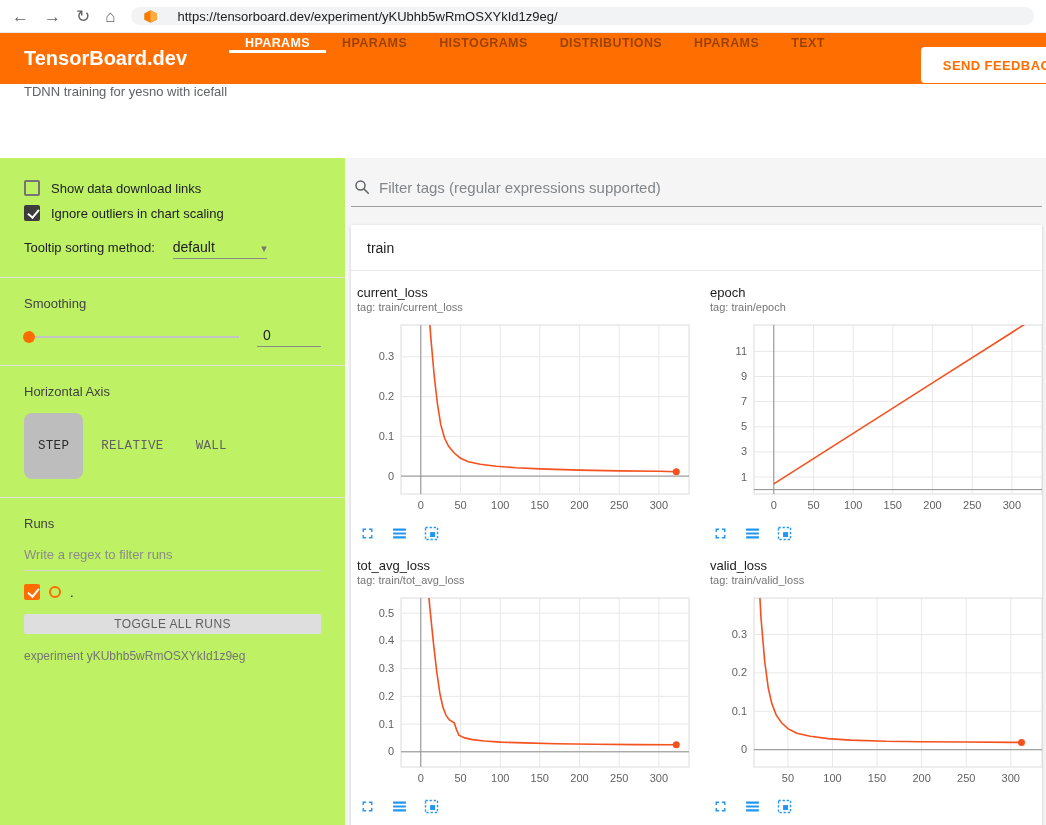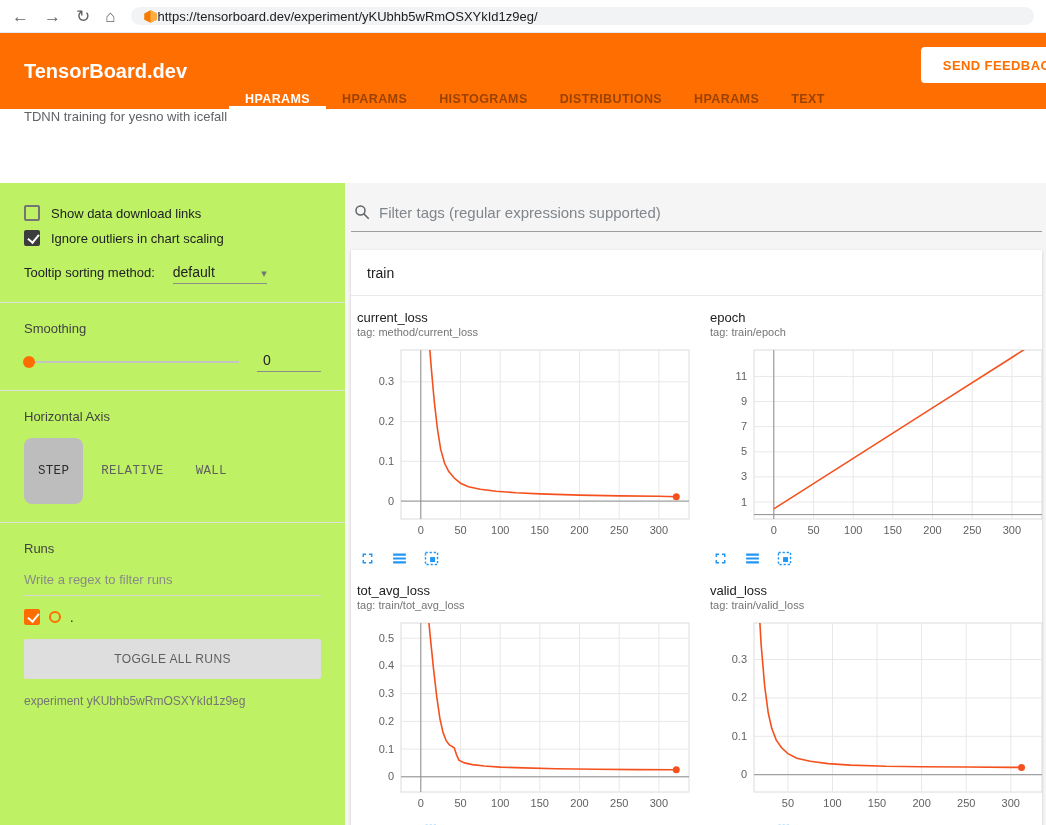--- a/index.html
+++ b/index.html
@@ -5,26 +5,26 @@
   *{margin:0;padding:0;box-sizing:border-box}
   html,body{width:1046px;height:825px;overflow:hidden;background:#fff;
     font-family:"Liberation Sans",sans-serif;}
   .page{position:relative;width:1046px;height:825px;overflow:hidden;display:flex;flex-direction:column}
 
   
   .browser{height:33px;flex-shrink:0;background:#fff;display:flex;align-items:center;
     padding:0 12px;gap:15px;border-bottom:1px solid #e8eaed}
   .nav-ic{font-size:17px;color:#5f6368;line-height:1;cursor:pointer;user-select:none}
   .omnibox{flex:1;height:18px;background:#f1f3f4;border-radius:13px;display:flex;
-    align-items:center;padding:0 12px;gap:0;overflow:hidden}
+    align-items:center;padding:0 12px;gap:20px;overflow:hidden}
   .url{font-size:13px;color:#202124;white-space:nowrap}
 
   
-  .appbar{height:76px;flex-shrink:0;background:var(--brand-orange,#ff6e00);display:flex;
-    align-items:flex-end;position:relative}
+  .appbar{height:51px;flex-shrink:0;background:var(--brand-orange,#ff6e00);display:flex;
+    align-items:flex-start;position:relative}
   .logo{color:#fff;font-size:20px;font-weight:bold;margin-left:24px;align-self:center;white-space:nowrap}
   .tabs{display:flex;margin-left:42px}
   .tab{display:flex;align-items:center;padding:0 16px;font-size:12.5px;font-weight:bold;
     letter-spacing:.4px;color:rgba(0,0,0,0.40);cursor:pointer;border-bottom:3px solid transparent;
     border-top:3px solid transparent;white-space:nowrap}
   .tab.active{color:#fff;border-bottom-color:#fff}
   .feedback-btn{position:absolute;right:-36px;top:14px;height:36px;background:#fff;
     color:var(--brand-orange,#ff6e00);border:none;border-radius:4px;padding:0 22px;
     font-family:inherit;font-size:13px;font-weight:bold;letter-spacing:.4px;display:flex;
     align-items:center;cursor:pointer;white-space:nowrap}
@@ -61,21 +61,21 @@
   .axis-btns{display:flex;gap:4px;margin:14px 24px 0}
   .axis-btn{font-family:Liberation Mono, monospace;font-size:12.5px;letter-spacing:.3px;color:#616161;border:none;
     background:transparent;padding:26px 14px;border-radius:8px;cursor:pointer}
   .axis-btn.active{background:#bdbdbd;color:#2b2b2b}
   .runs-filter{margin:14px 24px 0;border-bottom:1px solid #d6d6d6;padding-bottom:7px}
   .runs-filter input{border:none;outline:none;background:transparent;width:100%;
     font-family:inherit;font-size:13px;color:#202124}
   .runs-filter input::placeholder{color:#8a8a8a}
   .run-row{display:flex;align-items:center;gap:9px;margin:13px 24px 0;font-size:13px;color:#202124}
   .swatch{width:12px;height:12px;border:2px solid var(--accent-orange,#ff6d00);border-radius:50%;flex-shrink:0}
-  .toggle-btn{display:block;margin:14px 24px 0;width:calc(100% - 48px);height:40px;background:#dedede;
+  .toggle-btn{display:block;margin:14px 24px 0;width:calc(100% - 48px);height:20px;background:#dedede;
     border:none;border-radius:2px;font-family:inherit;font-size:12px;letter-spacing:.4px;
     color:#5f5f5f;cursor:pointer}
   .exp-caption{margin:15px 24px 3px;font-size:12px;color:#757575}
 
   
   .main{flex:1;min-width:0;padding:14px 4px 0 6px;overflow:hidden}
   .filter-row{display:flex;align-items:center;gap:8px;padding:6px 2px 10px 2px;
     border-bottom:1px solid #9e9e9e}
   .filter-row input{flex:1;border:none;outline:none;background:transparent;font-family:inherit;
     font-size:15px;color:#202124}
@@ -194,21 +194,21 @@
           </svg>
         </span>
         <input type="text" placeholder="Filter tags (regular expressions supported)" style="">
       </div>
 
       <div class="card">
         <div class="card-header">train</div>
         <div class="charts-grid">
   <div class="chart-cell">
     <div class="chart-title">current_loss</div>
-    <div class="chart-sub">tag: method/current_loss</div>
+    <div class="chart-sub">tag: train/current_loss</div>
     <svg class="chart" xmlns="http://www.w3.org/2000/svg" width="340" height="198">
                 <rect x="44" y="5" width="288" height="169" fill="#fff" stroke="#dcdcdc"></rect>
                 <line x1="44" x2="332" y1="156.1" y2="156.1" stroke="#e8e8e8"></line>
                 <text x="37" y="159.6" text-anchor="end" class="tk">0</text>
                 <line x1="44" x2="332" y1="116.3" y2="116.3" stroke="#e8e8e8"></line>
                 <text x="37" y="119.8" text-anchor="end" class="tk">0.1</text>
                 <line x1="44" x2="332" y1="76.6" y2="76.6" stroke="#e8e8e8"></line>
                 <text x="37" y="80.1" text-anchor="end" class="tk">0.2</text>
                 <line x1="44" x2="332" y1="36.8" y2="36.8" stroke="#e8e8e8"></line>
                 <text x="37" y="40.3" text-anchor="end" class="tk">0.3</text>

